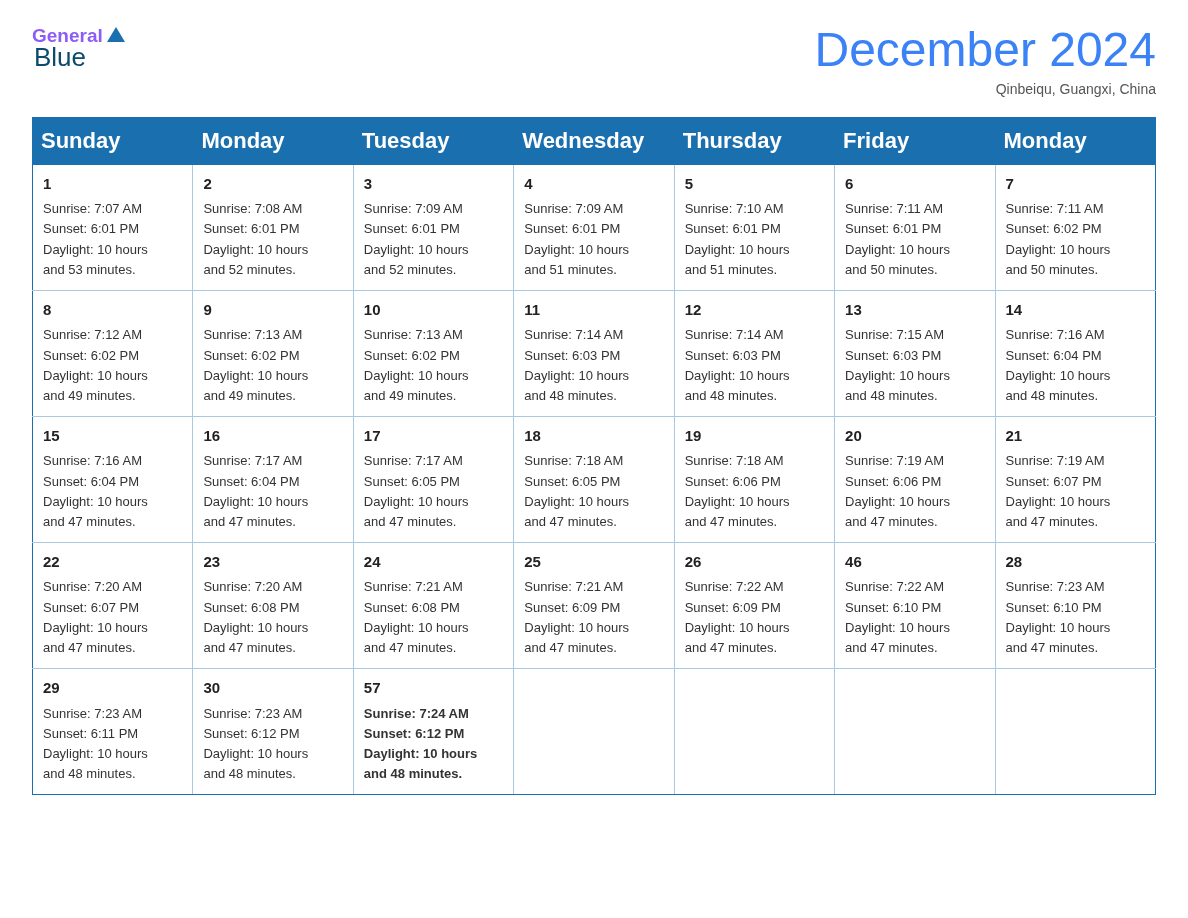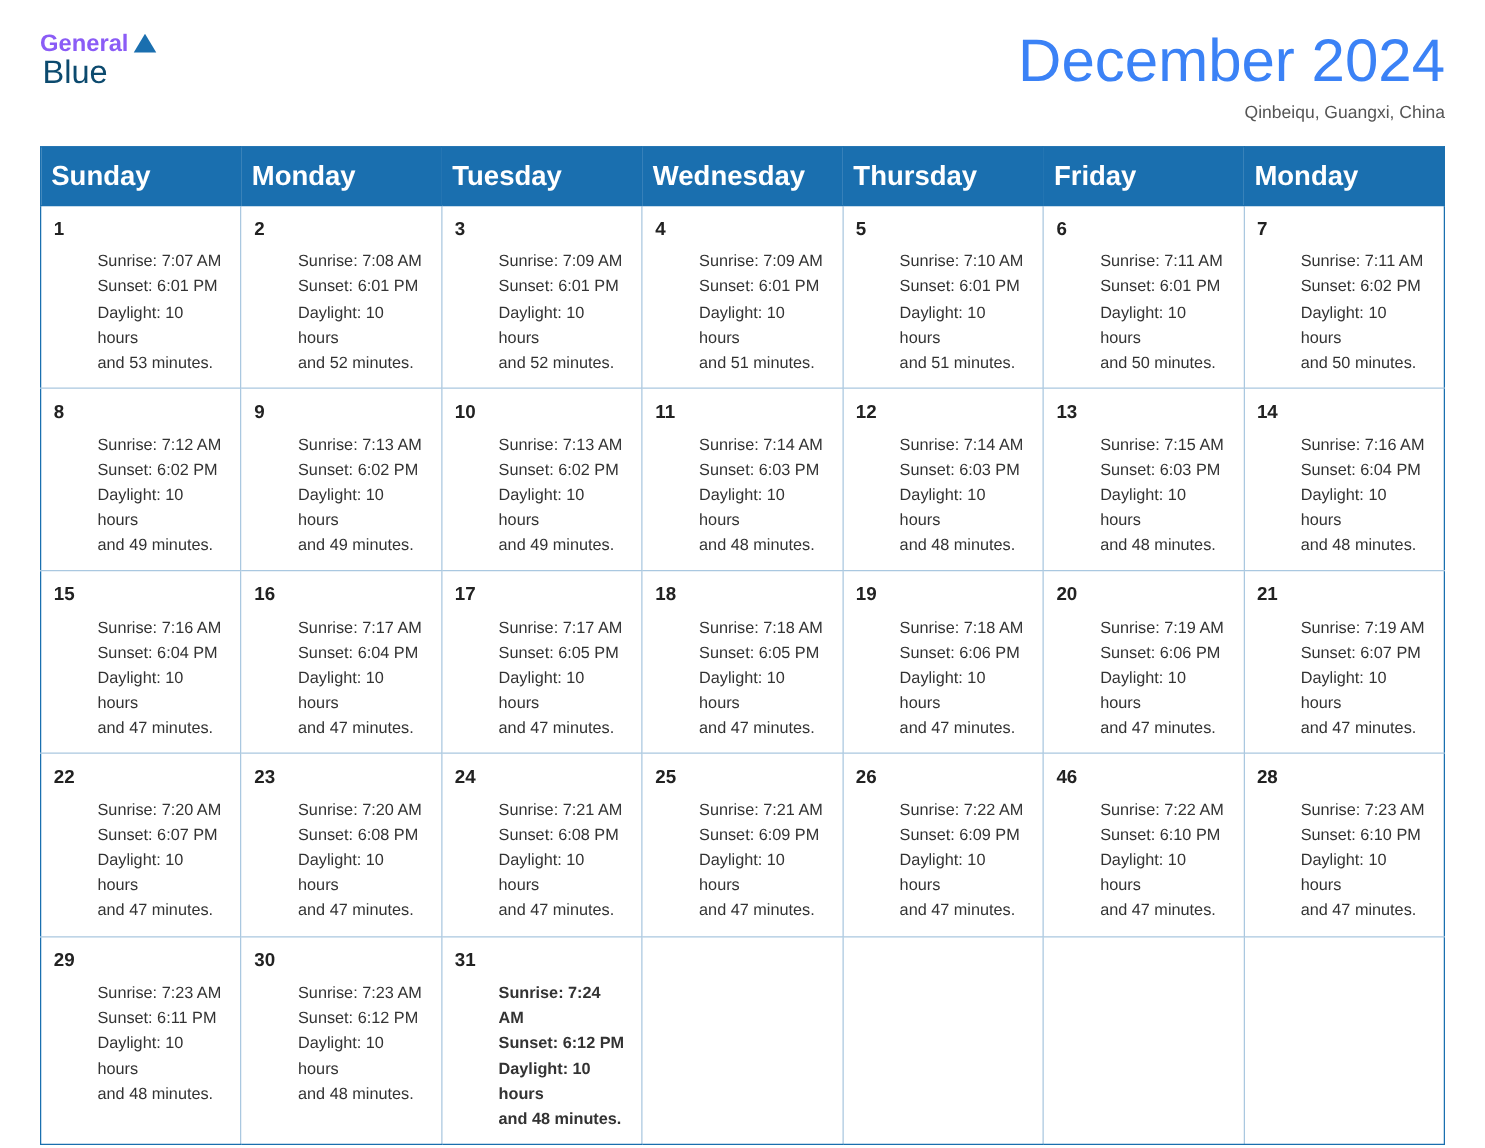--- a/index.html
+++ b/index.html
@@ -73,21 +73,20 @@
       font-size: 15px;
       font-weight: bold;
       color: #222;
       display: block;
       margin-bottom: 4px;
     }
     .day-info {
       font-size: 13px;
       color: #333;
       line-height: 1.55;
-      margin-left: 35px;
     }
     .empty-cell {
       background: #fff;
     }
     tr td:first-child {
       border-left: 1px solid #1a6faf;
     }
     tr td:last-child {
       border-right: 1px solid #1a6faf;
     }
@@ -346,21 +345,21 @@
 and 48 minutes.</div>
         </td>
         <td>
           <span class="day-number">30</span>
           <div class="day-info" style="white-space: pre-line;">Sunrise: 7:23 AM
 Sunset: 6:12 PM
 Daylight: 10 hours
 and 48 minutes.</div>
         </td>
         <td>
-          <span class="day-number">31</span>
+          <span class="day-number">57</span>
           <div class="day-info" style="white-space: pre-line; font-weight: bold;">Sunrise: 7:24 AM
 Sunset: 6:12 PM
 Daylight: 10 hours
 and 48 minutes.</div>
         </td>
         <td class="empty-cell"></td>
         <td class="empty-cell"></td>
         <td class="empty-cell"></td>
         <td class="empty-cell"></td>
       </tr>

